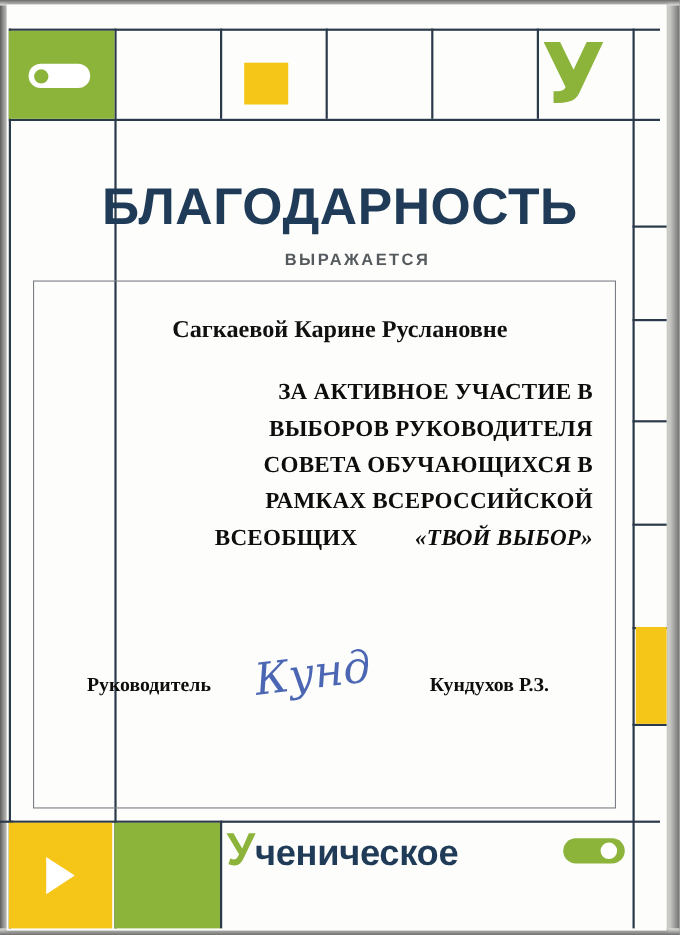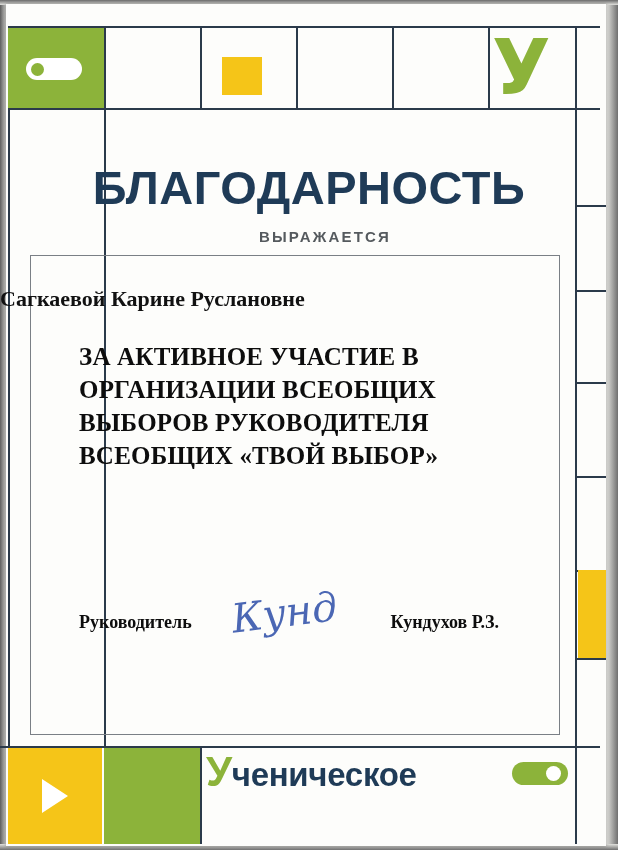--- a/index.html
+++ b/index.html
@@ -142,40 +142,43 @@
     height: 478px;
     border: 1px solid #7a7f85;
     background: transparent;
   }
 
   .recipient {
     position: absolute;
     left: 0;
     top: 286px;
     width: 618px;
+    text-align: center;
     color: #111111;
     font-family: "Liberation Serif", serif;
     font-weight: 700;
     font-size: 22px;
   }
 
   .body-text {
     position: absolute;
     left: 79px;
     top: 340px;
     width: 460px;
-    text-align: left;
+    text-align: right;
     color: #0d0d0d;
     font-family: "Liberation Serif", serif;
     font-weight: 700;
-    font-size: 25px;
+    font-size: 21px;
     line-height: 33px;
     letter-spacing: 0.2px;
   }
   .body-text .quoted {
+    font-style: italic;
+    margin-left: 47px;
   }
 
   .sign-row {
     position: absolute;
     left: 79px;
     top: 612px;
     width: 420px;
     display: flex;
     align-items: baseline;
     justify-content: space-between;
@@ -310,22 +313,23 @@
 
   <div class="title">БЛАГОДАРНОСТЬ</div>
   <div class="subtitle">ВЫРАЖАЕТСЯ</div>
 
   <div class="inner-box"></div>
 
   <div class="recipient">Сагкаевой Карине Руслановне</div>
 
   <div class="body-text">
     <div>ЗА АКТИВНОЕ УЧАСТИЕ В</div>
-    <div>ОРГАНИЗАЦИИ ВСЕОБЩИХ</div>
     <div>ВЫБОРОВ РУКОВОДИТЕЛЯ</div>
+    <div>СОВЕТА ОБУЧАЮЩИХСЯ В</div>
+    <div>РАМКАХ ВСЕРОССИЙСКОЙ</div>
     <div>
       <span>ВСЕОБЩИХ</span>
       <span class="quoted">«ТВОЙ ВЫБОР»</span>
     </div>
   </div>
 
   <div class="signature">Кунд</div>
 
   <div class="sign-row">
     <span>Руководитель</span>

